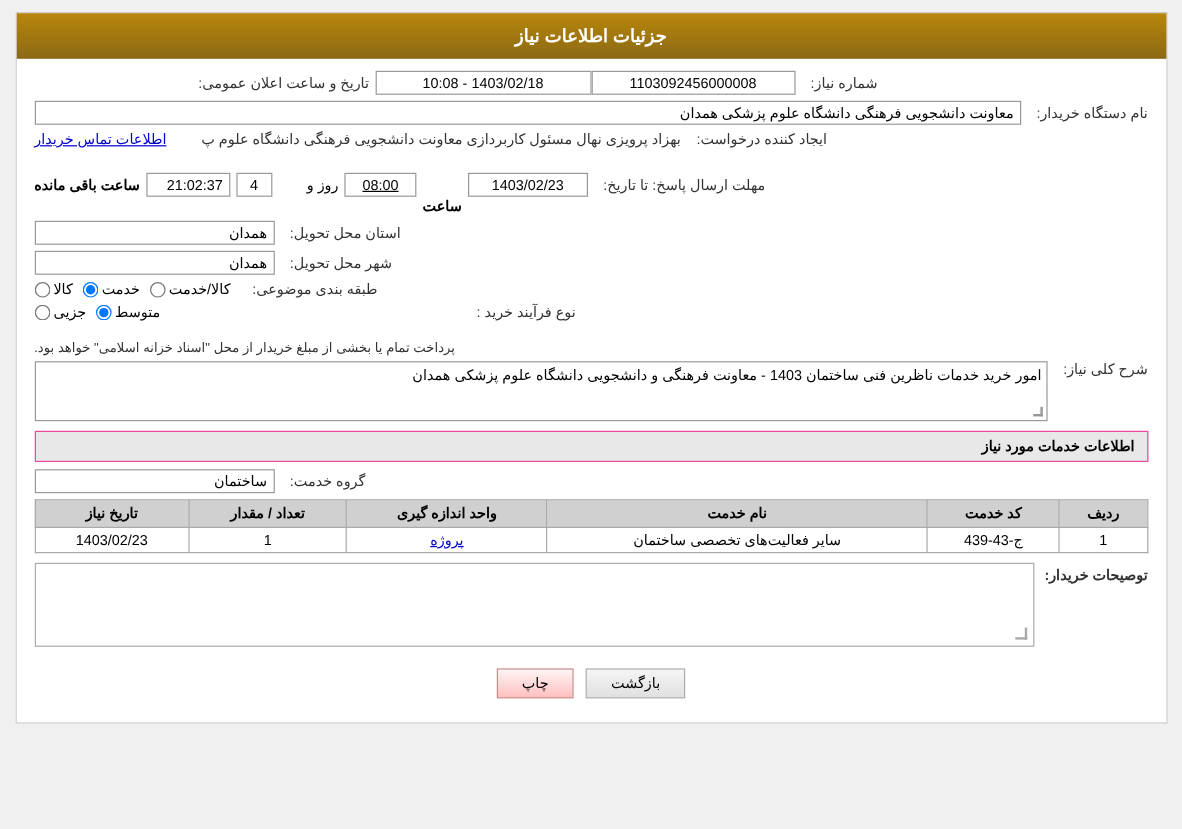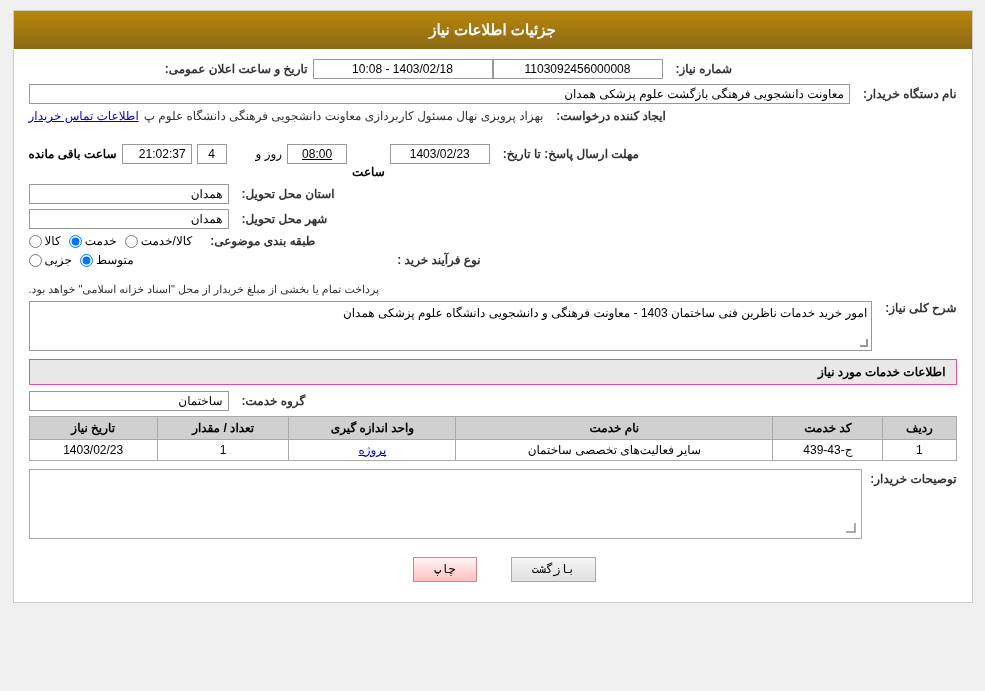--- a/index.html
+++ b/index.html
@@ -115,42 +115,41 @@
     }
     .footer-buttons {
       display: flex;
       justify-content: center;
       gap: 10px;
       padding: 10px;
     }
     .btn {
       padding: 4px 20px;
       font-size: 12px;
-      font-family: Liberation Mono, monospace;
+      font-family: Liberation Serif, serif;
       cursor: pointer;
       border: 1px solid #aaa;
       background: linear-gradient(to bottom, #f5f5f5, #e0e0e0);
-      margin-left: 24px;
     }
     .btn-print {
       background: linear-gradient(to bottom, #fff5f5, #ffc0c0);
       border-color: #cc8888;
     }
     .btn-back {
       background: linear-gradient(to bottom, #f5f5f5, #e0e0e0);
       border-color: #aaa;
     }
     .flex-row {
       display: flex;
       flex-direction: row;
       align-items: center;
       margin-bottom: 5px;
     }
     .flex-row .fl {
-      font-weight: bold;
+      font-weight: normal;
       color: #333;
       margin-left: 8px;
       white-space: nowrap;
       text-align: right;
     }
     .input-like {
       border: 1px solid #999;
       background: #fff;
       padding: 2px 5px;
       display: inline-block;
@@ -186,26 +185,26 @@
         <span class="input-like" style="min-width:170px; text-align:center;">1103092456000008</span>
       </div>
       <div class="left-col" style="flex:1; justify-content: flex-start; gap:5px; align-items:center;">
         <span class="input-like" style="min-width:180px; text-align:center;">1403/02/18 - 10:08</span>
         <span class="fl">تاریخ و ساعت اعلان عمومی:</span>
       </div>
     </div>
 
     <div class="flex-row" style="justify-content: flex-end; align-items:center; gap:5px;">
       <span class="fl">نام دستگاه خریدار:</span>
-      <span class="input-like" style="flex:1; min-width:300px;">معاونت دانشجویی فرهنگی بازگشت علوم پزشکی همدان</span>
+      <span class="input-like" style="flex:1; min-width:300px;">معاونت دانشجویی فرهنگی دانشگاه علوم پزشکی همدان</span>
     </div>
 
     <div class="flex-row" style="justify-content: flex-end; align-items:center; gap:5px; flex-wrap:wrap;">
       <span class="fl">ایجاد کننده درخواست:</span>
-      <span style="color:#333;">بهزاد پرویزی نهال مسئول کاربردازی معاونت دانشجویی فرهنگی دانشگاه علوم پ</span>
+      <span style="color:#333;margin-left:24px;">بهزاد پرویزی نهال مسئول کاربردازی معاونت دانشجویی فرهنگی دانشگاه علوم پ</span>
       <span class="link-text">اطلاعات تماس خریدار</span>
     </div>
 
     <div class="flex-row" style="justify-content: flex-end; align-items:center; gap:5px; flex-wrap:wrap;">
       <span class="fl">مهلت ارسال پاسخ: تا تاریخ:</span>
       <span class="input-like" style="min-width:100px; text-align:center;">1403/02/23</span>
       <span style="font-weight:bold;margin-top:37px;">ساعت</span>
       <span class="input-like" style="min-width:60px; text-align:center;text-decoration:underline;">08:00</span>
       <span style="font-weight:normal;margin-left:24px;">روز و</span>
       <span class="input-like" style="min-width:30px; text-align:center;">4</span>

